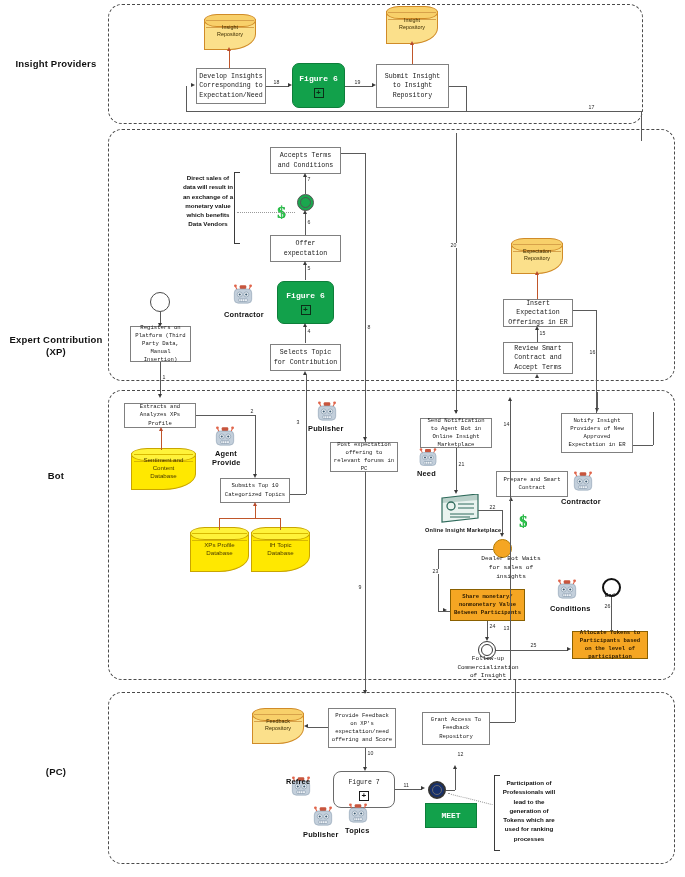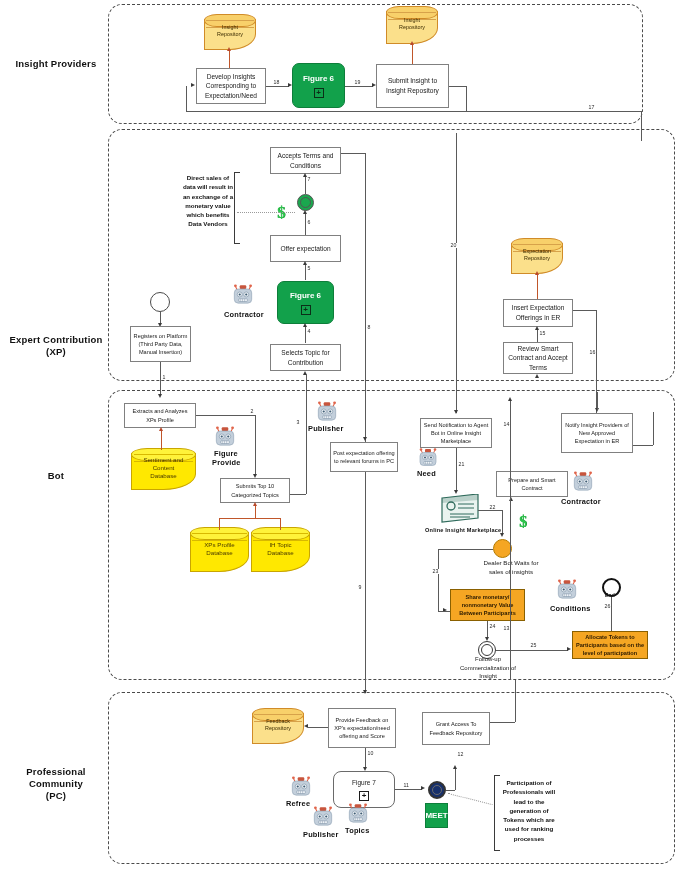--- a/index.html
+++ b/index.html
@@ -6,21 +6,21 @@
   body{font-family:"Liberation Sans", sans-serif;}
   #canvas{position:relative;width:685px;height:877px;background:#fff;overflow:hidden;}
 
   
   .lane{position:absolute;border:1.4px dashed #4a4a4a;border-radius:14px;box-sizing:border-box;}
   .lane-label{position:absolute;font-weight:bold;font-size:9.5px;color:#111;text-align:center;line-height:1.25;letter-spacing:.2px;}
 
   
   .task{position:absolute;box-sizing:border-box;border:1px solid #808080;background:#ffffff;
         display:flex;align-items:center;justify-content:center;text-align:center;
-        font-size:6.6px;color:#1a1a1a;line-height:1.45;padding:1px 2px;}
+        font-size:6.6px;color:#1a1a1a;line-height:1.45;padding:1px 2px;font-family:Liberation Mono, monospace;}
   .task.small{font-size:5.6px;}
   .task.orange{background:#F5A623;border:1px solid #8a6000;font-weight:bold;color:#2b1a00;}
   .task.green{background:#12a14b;border:1px solid #0d7e3a;border-radius:7px;font-weight:bold;color:#ffffff;font-size:8px;flex-direction:column;}
   .task.subproc{background:#ffffff;border:1px solid #6a6a6a;border-radius:8px;flex-direction:column;font-size:6.5px;}
   .plusbox{width:8px;height:8px;border:1px solid #1b1b1b;background:transparent;display:flex;align-items:center;justify-content:center;
            font-size:8px;line-height:1;margin-top:3px;color:#111;font-weight:bold;}
   .task.green .plusbox{border-color:#0b2f18;color:#0b2f18;}
 
   
   .ds{position:absolute;box-sizing:border-box;}
@@ -88,21 +88,20 @@
   <div class="lane-label" style="left:6px;top:334px;width:100px;">
     <div>Expert Contribution</div>
     <div>(XP)</div>
   </div>
 
   <div class="lane" style="left:108px;top:390px;width:567px;height:290px;"></div>
   <div class="lane-label" style="left:10px;top:470px;width:92px;">Bot</div>
 
   <div class="lane" style="left:108px;top:692px;width:567px;height:172px;"></div>
   <div class="lane-label" style="left:2px;top:766px;width:108px;">
-    <div>Professional Community</div>
     <div>(PC)</div>
   </div>
 
   <div class="ds" style="left:204px;top:14px;width:52px;height:36px;">
     <div class="body"></div>
       <div class="cap"></div>
       <div class="rings"></div>
     <div class="txt">
       <div>Insight</div>
       <div>Repository</div>
@@ -270,21 +269,21 @@
       <rect x="8" y="11" width="32" height="26" rx="7" fill="#c3cfdb" stroke="#8fa3b5" stroke-width="1.2"></rect>
       <circle cx="18" cy="21" r="4.6" fill="#eef3f7" stroke="#7b8fa3" stroke-width="1.1"></circle>
       <circle cx="30" cy="21" r="4.6" fill="#eef3f7" stroke="#7b8fa3" stroke-width="1.1"></circle>
       <circle cx="18" cy="21" r="2" fill="#3d5a72"></circle>
         <circle cx="30" cy="21" r="2" fill="#3d5a72"></circle>
       <rect x="16" y="29" width="16" height="5" rx="1.2" fill="#eef3f7" stroke="#7b8fa3" stroke-width="1"></rect>
       <path d="M19 29 v5 M23 29 v5 M27 29 v5" stroke="#7b8fa3" stroke-width=".8"></path>
     </svg>
   </div>
   <div class="rname" style="left:212px;top:449px;text-align:center;width:28px;">
-    <div>Figure</div>
+    <div>Agent</div>
     <div>Provide</div>
   </div>
 
   <div class="ln h" style="left:196px;top:415px;width:59px;"></div>
   <div class="ln v" style="left:255px;top:415px;height:61px;"></div>
   <div class="arw d" style="left:252.5px;top:474px;"></div>
   <div class="num" style="left:250px;top:409px;">2</div>
 
   <div class="task small" style="left:220px;top:478px;width:70px;height:25px;">Submits Top 10 Categorized Topics</div>
 
@@ -476,21 +475,21 @@
     <span>Figure 7</span>
     <span class="plusbox">+</span>
   </div>
 
   <div class="ln h" style="left:395px;top:789px;width:27px;"></div>
   <div class="arw r" style="left:421px;top:786.4px;"></div>
   <div class="num" style="left:403px;top:783px;">11</div>
 
   <div class="ev navy" style="left:428px;top:781px;width:18px;height:18px;"></div>
 
-  <div class="task green" style="left:425px;top:803px;width:23px;height:25px;border-radius:0;">
+  <div class="task green" style="left:425px;top:803px;width:52px;height:25px;border-radius:0;">
     <span>MEET</span>
   </div>
 
   <div class="dotline" style="left:448px;top:793px;width:46px;transform:rotate(14deg);transform-origin:left center;"></div>
   <div class="brace left" style="left:494px;top:775px;height:74px;"></div>
   <div class="anno" style="left:498px;top:778px;width:62px;">Participation of Professionals will lead to the generation of Tokens which are used for ranking processes</div>
 
   <div class="ln v" style="left:455px;top:768px;height:22px;"></div>
   <div class="ln h" style="left:446px;top:790px;width:9px;"></div>
   <div class="arw u" style="left:452.5px;top:765px;"></div>
@@ -508,21 +507,21 @@
       <rect x="18" y="4" width="12" height="7" rx="2" fill="#c8553d"></rect>
       <rect x="8" y="11" width="32" height="26" rx="7" fill="#c3cfdb" stroke="#8fa3b5" stroke-width="1.2"></rect>
       <circle cx="18" cy="21" r="4.6" fill="#eef3f7" stroke="#7b8fa3" stroke-width="1.1"></circle>
       <circle cx="30" cy="21" r="4.6" fill="#eef3f7" stroke="#7b8fa3" stroke-width="1.1"></circle>
       <circle cx="18" cy="21" r="2" fill="#3d5a72"></circle>
         <circle cx="30" cy="21" r="2" fill="#3d5a72"></circle>
       <rect x="16" y="29" width="16" height="5" rx="1.2" fill="#eef3f7" stroke="#7b8fa3" stroke-width="1"></rect>
       <path d="M19 29 v5 M23 29 v5 M27 29 v5" stroke="#7b8fa3" stroke-width=".8"></path>
     </svg>
   </div>
-  <div class="rname" style="left:286px;top:799px;">Refree</div>
+  <div class="rname" style="left:286px;top:777px;">Refree</div>
 
   <div class="robot" style="left:310px;top:805px;">
     <svg viewBox="0 0 48 44" width="26" height="24">
       <path d="M10 6 L14 14 M38 6 L34 14" stroke="#e0644a" stroke-width="2" fill="none"></path>
       <circle cx="10" cy="5" r="2.6" fill="#e0644a"></circle>
         <circle cx="38" cy="5" r="2.6" fill="#e0644a"></circle>
       <rect x="18" y="4" width="12" height="7" rx="2" fill="#c8553d"></rect>
       <rect x="8" y="11" width="32" height="26" rx="7" fill="#c3cfdb" stroke="#8fa3b5" stroke-width="1.2"></rect>
       <circle cx="18" cy="21" r="4.6" fill="#eef3f7" stroke="#7b8fa3" stroke-width="1.1"></circle>
       <circle cx="30" cy="21" r="4.6" fill="#eef3f7" stroke="#7b8fa3" stroke-width="1.1"></circle>

